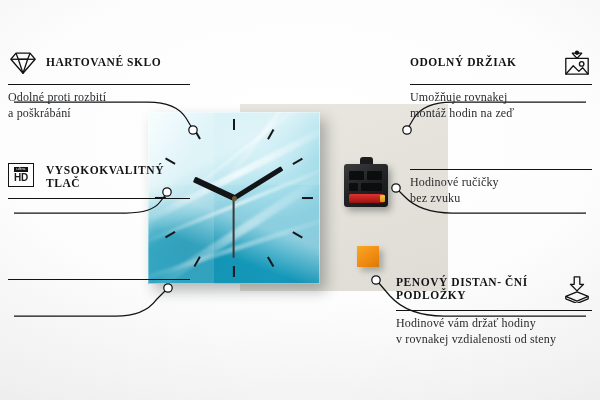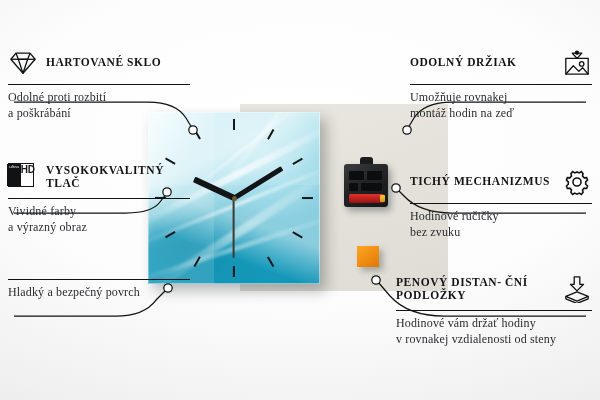--- a/index.html
+++ b/index.html
@@ -48,21 +48,21 @@
     color:#2a2b2e;
     white-space:pre-line;
   }
 
   .ico { width:30px; height:28px; flex:0 0 30px; display:block; }
   .ico svg { display:block; width:100%; height:100%; }
 
   
   .hdbadge {
     width:26px; height:24px; border:1.4px solid #111214;
-    display:flex; flex-direction:row; justify-content:center;
+    display:flex; flex-direction:column; align-items:center; justify-content:center;
     font-family:"Liberation Sans", sans-serif; line-height:1;
   }
   .hdbadge .u { font-size:4.4px; letter-spacing:.2px; background:#111214; color:#fff; padding:.6px 2px; }
   .hdbadge .h { font-size:10px; font-weight:700; letter-spacing:-.3px; margin-top:1px; }
 
   
   .photo {
     position:absolute; left:148px; top:106px; width:300px; height:185px; z-index:1;
   }
   .wall {
@@ -228,27 +228,24 @@
     <span class="ico">
       <span class="hdbadge">
           <span class="u">ultra</span>
           <span class="h">HD</span>
         </span>
     </span>
     <span class="title">VYSOKOKVALITNÝ
 TLAČ</span>
   </div>
   <div class="rule"></div>
-  <div class="desc">Vividné farby
-a výrazný obraz</div>
 </div>
 
 <div class="feat left" style="top:275px">
   <div class="rule"></div>
-  <div class="desc">Hladký a bezpečný povrch</div>
 </div>
 
 <div class="feat right" style="top:46px">
   <div class="head">
     <span class="ico">
       <svg viewBox="0 0 32 30">
           <g fill="none" stroke="#111214" stroke-width="1.4" stroke-linejoin="round">
         <rect x="4" y="10" width="24" height="17"></rect>
         <path d="M16 10 L11 4.5 L21 4.5 Z" fill="none"></path>
         <circle cx="16" cy="4" r="1.6" fill="#111214"></circle>
@@ -259,32 +256,20 @@
     </span>
     <span class="title">ODOLNÝ
 DRŽIAK</span>
   </div>
   <div class="rule"></div>
   <div class="desc">Umožňuje rovnakej
 montáž hodin na zeď</div>
 </div>
 
 <div class="feat right" style="top:165px">
-  <div class="head">
-    <span class="ico">
-      <svg viewBox="0 0 32 30">
-          <g fill="none" stroke="#111214" stroke-width="1.7">
-        <path d="M16 4.2 l2.4 1.1 2.3-1.4 1.8 2.2 -0.6 2.6 1.8 1.9 2.6-0.3 1.0 2.7 -2.0 1.8 0 2.6 2.0 1.8 -1.0 2.7 -2.6-0.3 -1.8 1.9 0.6 2.6 -1.8 2.2 -2.3-1.4 -2.4 1.1 -2.4-1.1 -2.3 1.4 -1.8-2.2 0.6-2.6 -1.8-1.9 -2.6 0.3 -1.0-2.7 2.0-1.8 0-2.6 -2.0-1.8 1.0-2.7 2.6 0.3 1.8-1.9 -0.6-2.6 1.8-2.2 2.3 1.4 Z"></path>
-        <circle cx="16" cy="15" r="4.3"></circle>
-      </g>
-        </svg>
-    </span>
-    <span class="title">TICHÝ
-MECHANIZMUS</span>
-  </div>
   <div class="rule"></div>
   <div class="desc">Hodinové ručičky
 bez zvuku</div>
 </div>
 
 <div class="feat right" style="top:272px; width:196px">
   <div class="head">
     <span class="ico">
       <svg viewBox="0 0 32 30">
           <g fill="none" stroke="#111214" stroke-width="1.4" stroke-linejoin="round">

